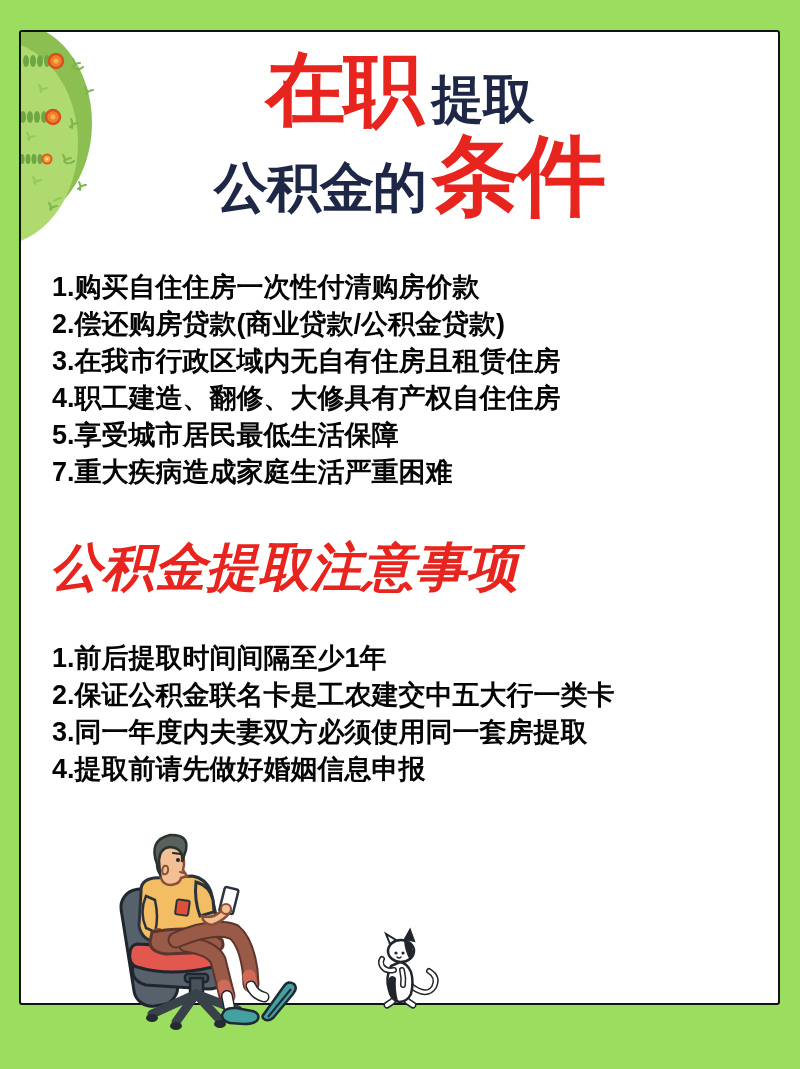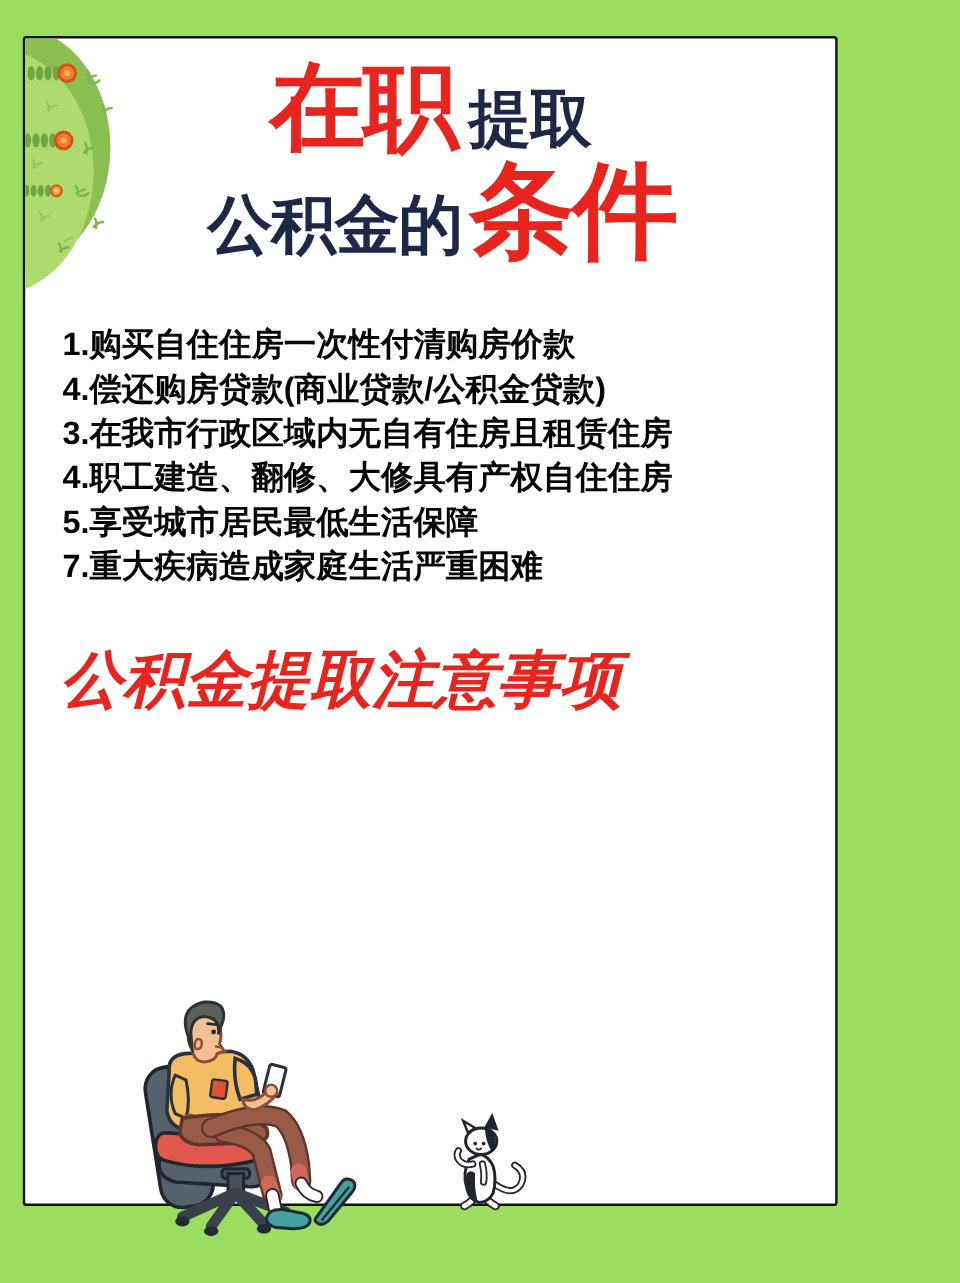--- a/index.html
+++ b/index.html
@@ -2,21 +2,21 @@
 <html><head>
 <meta charset="utf-8">
 <style>
   html,body{margin:0;padding:0;}
   body{
     width:800px;height:1069px;position:relative;overflow:hidden;
     background:#9bdd5f;
     font-family:"Liberation Sans","DejaVu Sans",sans-serif;
   }
   .panel{
-    position:absolute;left:19px;top:30px;width:679px;height:975px;
+    position:absolute;left:19px;top:30px;width:761px;height:975px;
     background:#ffffff;border:2px solid #101510;border-radius:3px;
     box-sizing:border-box;overflow:hidden;
   }
   .blob{position:absolute;left:-1px;top:-1px;}
   .title{position:absolute;top:18px;left:0;width:100%;text-align:center;white-space:nowrap;}
   .title .line{line-height:1;}
   .t-red{color:#e8241f;font-size:80px;font-weight:900;letter-spacing:-2px;}
   .t-red2{font-size:88px;}
   .t-navy{color:#1e2746;font-size:52px;font-weight:900;letter-spacing:-1px;margin-left:19px;}
   .t-navy1{margin-left:10px;}
@@ -85,29 +85,35 @@
     <div class="line line1">
       <span class="t-red">在职</span><span class="t-navy t-navy1">提取</span>
     </div>
     <div class="line line2">
       <span class="t-navy t-navy2">公积金的</span><span class="t-red t-red2">条件</span>
     </div>
   </div>
 
   <div class="cond-list">
     <div class="list-item">1.购买自住住房一次性付清购房价款</div>
-    <div class="list-item">4.偿还购房贷款(商业贷款/公积金贷款)</div>
+    <div class="list-item">2.偿还购房贷款(商业贷款/公积金贷款)</div>
     <div class="list-item">3.在我市行政区域内无自有住房且租赁住房</div>
     <div class="list-item">4.职工建造、翻修、大修具有产权自住住房</div>
     <div class="list-item">5.享受城市居民最低生活保障</div>
     <div class="list-item">7.重大疾病造成家庭生活严重困难</div>
   </div>
 
   <h2 class="notes-heading">公积金提取注意事项</h2>
 
+  <div class="notes-list">
+    <div class="list-item">1.前后提取时间间隔至少1年</div>
+    <div class="list-item">2.保证公积金联名卡是工农建交中五大行一类卡</div>
+    <div class="list-item">3.同一年度内夫妻双方必须使用同一套房提取</div>
+    <div class="list-item">4.提取前请先做好婚姻信息申报</div>
+  </div>
 </div>
 
 <svg class="illustration" viewBox="0 0 800 249">
 
   <g>
 
     <g transform="rotate(-9 150 125)">
       <rect x="127" y="68" width="44" height="118" rx="18" fill="#57616b" stroke="#1f262e" stroke-width="3"></rect>
     </g>
 

